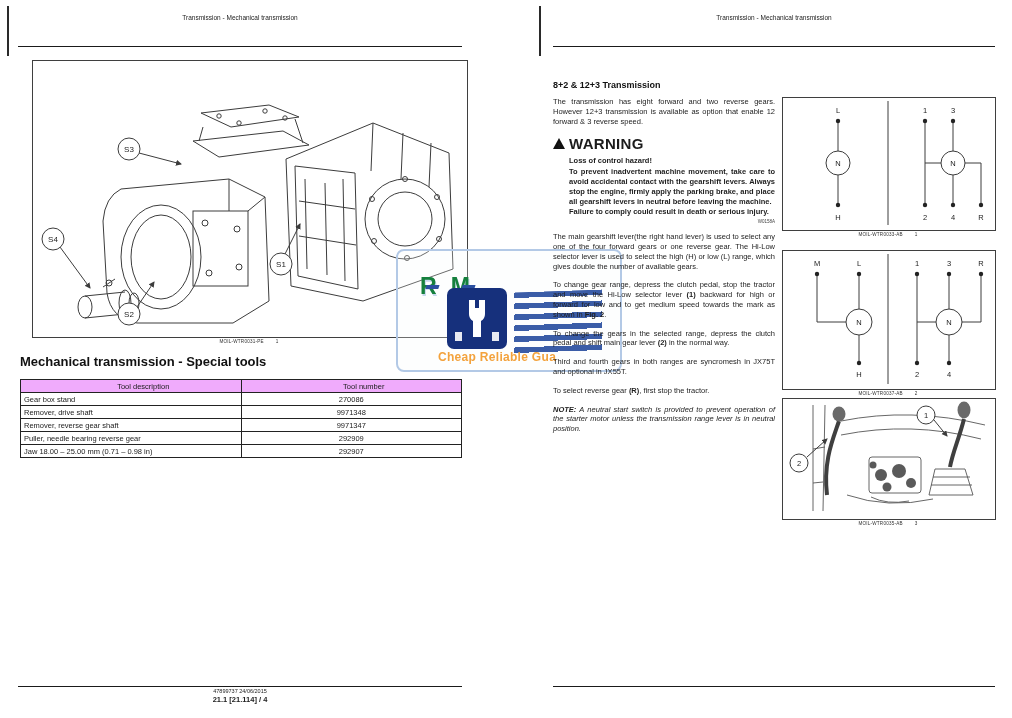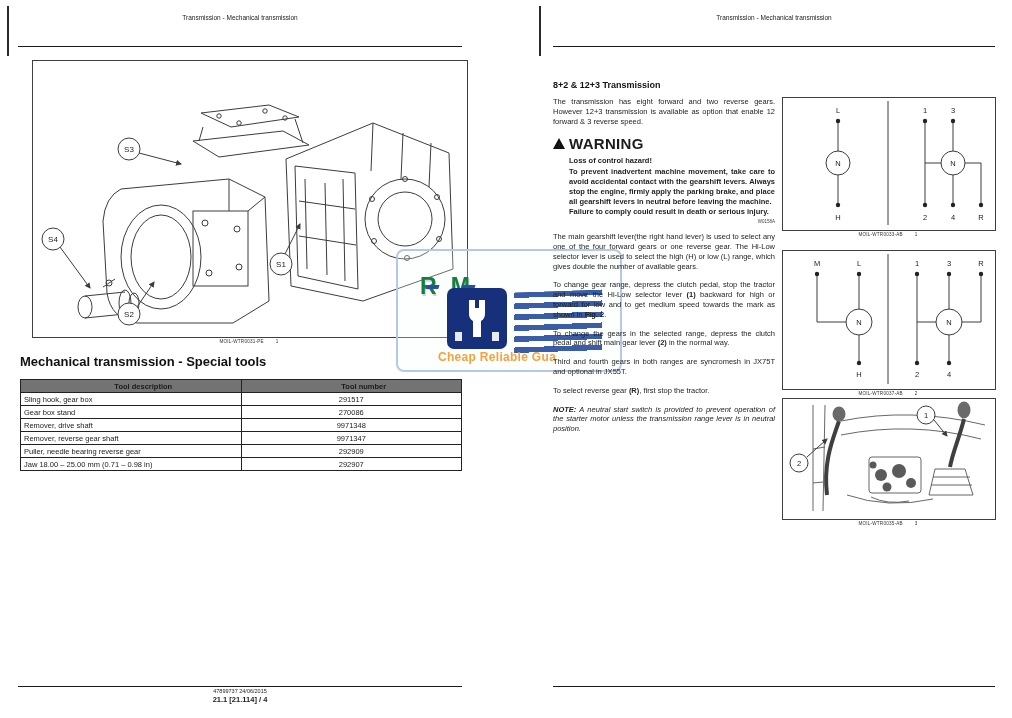--- a/index.html
+++ b/index.html
@@ -13,21 +13,21 @@
   .hrule{height:1px;background:#1a1a1a;}
   .edge-mark{width:1.5px;background:#2a2a2a;}
   .figbox{border:1px solid #3f3f3f;background:transparent;}
   .figcap{font-size:4.6px;color:#333;text-align:center;letter-spacing:.2px;}
   .figcap .capnum{margin-left:12px;}
   .sec-title{font-size:13px;font-weight:bold;color:#111;margin:0;white-space:nowrap;}
   .page-title{font-size:13px;font-weight:bold;color:#111;white-space:nowrap;}
   table.tools{border-collapse:collapse;width:442px;table-layout:fixed;}
   table.tools th,table.tools td{border:1px solid #222;font-size:7.5px;line-height:9px;
        padding:1px 3px;height:10px;overflow:hidden;white-space:nowrap;}
-  table.tools th{background:#737373;font-weight:bold;text-align:center;padding-left:28px;}
+  table.tools th{background:#f0abfc;font-weight:normal;text-align:center;padding-left:28px;}
   table.tools td.num{text-align:center;}
   .text-col{width:222px;}
   .text-col p{margin:0 0 9px 0;font-size:7.5px;line-height:9.8px;text-align:justify;color:#1d1d1d;}
   .subtitle{font-size:9px;font-weight:bold;margin:0 0 7px 0;color:#111;}
   .b{font-weight:bold;}
   .warn{margin:2px 0 8px 0;}
   .warn-head{display:flex;align-items:center;gap:4px;margin-bottom:4px;}
   .warn-label{font-size:15px;font-weight:bold;letter-spacing:.3px;}
   .warn-body{padding-left:16px;}
   .warn-body p{font-weight:bold;margin:0 0 1px 0;}
@@ -146,24 +146,20 @@
         <col style="width:50%">
       </colgroup>
     <thead>
       <tr>
         <th>Tool description</th>
         <th>Tool number</th>
       </tr>
     </thead>
     <tbody>
       <tr>
-          <td>Sling hook, gear box</td>
-          <td class="num">291517</td>
-        </tr>
-      <tr>
           <td>Gear box stand</td>
           <td class="num">270086</td>
         </tr>
       <tr>
           <td>Remover, drive shaft</td>
           <td class="num">9971348</td>
         </tr>
       <tr>
           <td>Remover, reverse gear shaft</td>
           <td class="num">9971347</td>

